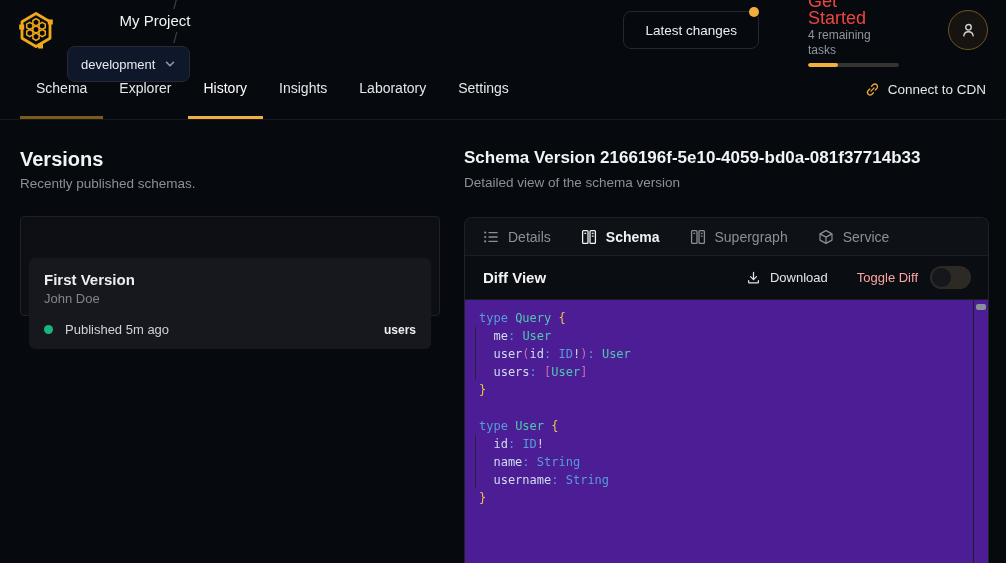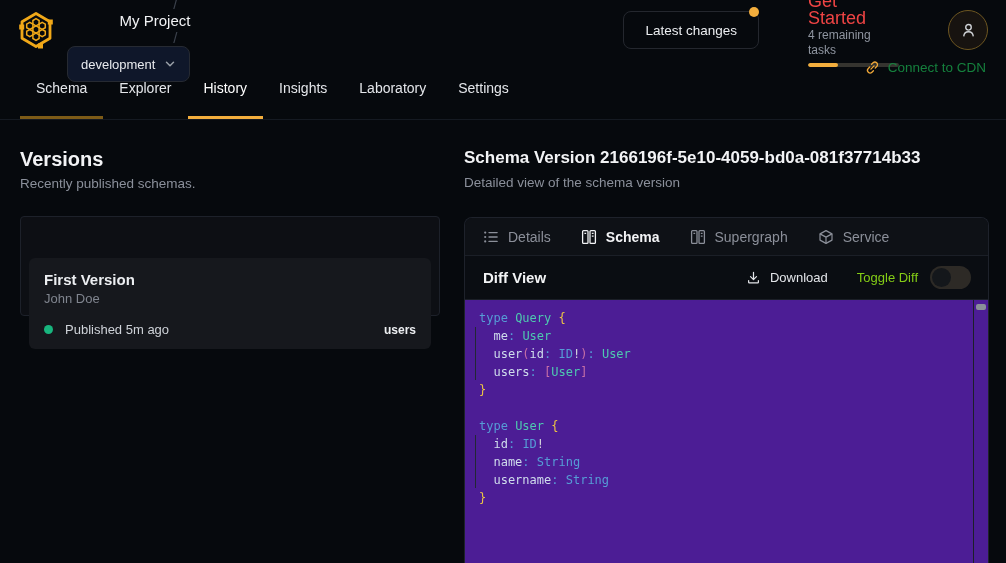--- a/index.html
+++ b/index.html
@@ -46,22 +46,22 @@
   
   .mainnav { height:60px; display:flex; align-items:stretch; border-bottom:1px solid #151a22; padding-left:20px; }
   .nav-tabs { display:flex; }
   .nav-tab {
     display:flex; align-items:center; padding:0 16px; font-size:14px;
     color:#e4e6ea; cursor:pointer; border-bottom:3px solid transparent;
   }
   .nav-tab.u-muted { border-bottom-color:#7d5b17; }
   .nav-tab.u-active { border-bottom-color:#f3ae3d; color:#ffffff; }
   .cdn-link {
-    margin-left:auto; margin-right:20px; display:flex; gap:8px;
-    color:#15803d; font-size:13.5px; cursor:pointer;
+    margin-left:auto; margin-right:20px; display:flex; align-items:center; gap:8px;
+    color:#e5e5e5; font-size:13.5px; cursor:pointer;
   }
 
   
   main { display:flex; height:443px; padding:27px 17px 0 20px; }
   .left-col { width:420px; flex:none; }
   .right-col { flex:1; margin-left:24px; display:flex; flex-direction:column; }
 
   .left-col h2 { font-size:20px; font-weight:700; color:#f2f3f5; line-height:24px; }
   .left-col .sub { margin-top:4px; font-size:13.5px; color:#8b909b; line-height:17px; }
   .versions-card {
@@ -91,21 +91,21 @@
   }
   .panel-tab { display:flex; align-items:center; gap:9px; font-size:14px; color:#8b8f99; cursor:pointer; }
   .panel-tab.active { color:#f2f3f5; font-weight:600; }
   .panel-tab .ticon { display:flex; align-items:center; }
   .diff-row {
     height:44px; flex:none; display:flex; align-items:center; padding:0 17px 0 18px;
     border-bottom:1px solid #1b1f27;
   }
   .diff-title { font-size:15px; font-weight:700; color:#f2f3f5; }
   .dl-btn { margin-left:auto; display:flex; align-items:center; gap:9px; color:#e3e5e9; font-size:13px; cursor:pointer; background:none; border:none; font-family:inherit; }
-  .toggle-label { margin-left:29px; font-size:13px; color:#84cc16; }
+  .toggle-label { margin-left:29px; font-size:13px; color:#fca5a5; }
   .switch {
     margin-left:12px; width:41px; height:23px; border-radius:12px; background:#2d2a26;
     position:relative; cursor:pointer; flex:none;
   }
   .switch .knob {
     position:absolute; top:2px; left:2px; width:19px; height:19px; border-radius:50%;
     background:#14171b;
   }
 
   

